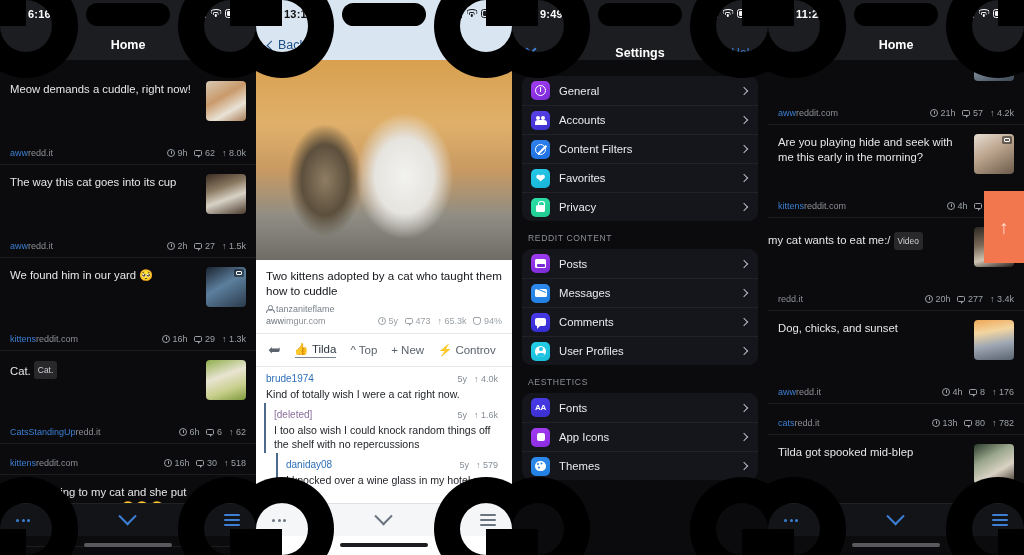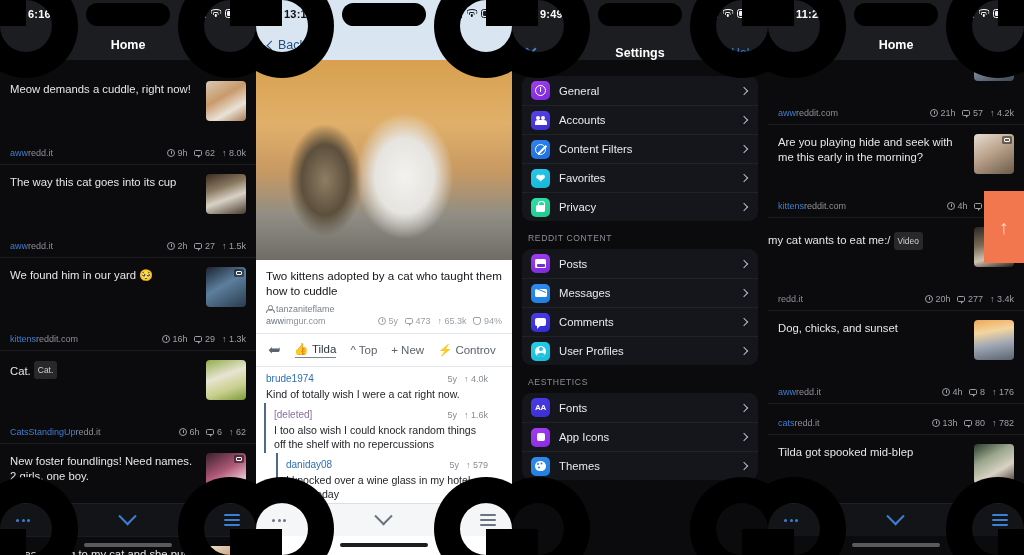--- a/index.html
+++ b/index.html
@@ -117,21 +117,21 @@
   .ic-person::before{content:"";position:absolute;top:0;left:1.6px;width:3.6px;height:3.6px;border:1px solid currentColor;border-radius:50%;}
   .ic-person::after{content:"";position:absolute;bottom:0;left:0;width:7px;height:3.2px;border:1px solid currentColor;border-bottom:none;border-radius:4px 4px 0 0;}
   .d-meta { padding:2px 10px 7px 10px; display:flex; justify-content:space-between; font-size:9px; color:#7b828c;}
   .d-meta .sub { color:#6b7480; }
   .sortbar { display:flex; align-items:center; gap:14px; padding:7px 12px; border-top:1px solid #e3e6ea;
              border-bottom:1px solid #e3e6ea; font-size:11.5px; color:#5b636e; white-space:nowrap; overflow:hidden;}
   .sortbar .si { display:inline-flex; align-items:center; gap:3px; }
   .sortbar .si.active { color:#2e3742; border-bottom:1.6px solid #7c8390; padding-bottom:1px;}
   .reply-arrow { font-size:15px; transform:scaleX(-1); display:inline-block; color:#5b636e;}
   .comments { padding:0 0 4px 0; }
-  .cmt { padding:6px 24px 2px 10px; }
+  .cmt { padding:6px 14px 2px 10px; }
   .cmt.d1 { margin-left:8px; border-left:2px solid #4d6a8a; padding-left:8px; }
   .cmt.d2 { margin-left:20px; border-left:2px solid #4d6a8a; padding-left:8px; }
   .cmt-head { display:flex; justify-content:space-between; align-items:baseline; }
   .cmt-user { font-size:10px; color:#2d6fb8; }
   .cmt-user.deleted { color:#8a6f9e; }
   .cmt-meta { font-size:9px; color:#848c96; display:flex; gap:7px; }
   .cmt-body { font-size:10.6px; line-height:14px; color:#23262b; padding-top:3px; }
 
   
   .settings { background:#0b0b0d; color:#e6e6e8; }
@@ -304,30 +304,20 @@
                 <span class="dom">redd.it</span>
               </span>
               <span class="meta-right">
                 <span class="mi"><span class="ic-clock"></span>6h</span>
                 <span class="mi"><span class="ic-cmt"></span>6</span>
                 <span class="mi"><span class="ic-up">↑</span>62</span>
               </span>
             </div>
           </div>
           <div class="post">
-            <div class="post-inner">
-              <div class="post-text">
-                <div class="post-title">New foster foundlings! Need names. 2 girls, one boy. </div>
-              </div>
-              <div class="thumb ph5">
-                <span class="badge">
-                  <span></span>
-                </span>
-              </div>
-            </div>
             <div class="meta">
               <span class="meta-left">
                 <span class="sub">kittens</span>
                 <span class="dom">reddit.com</span>
               </span>
               <span class="meta-right">
                 <span class="mi"><span class="ic-clock"></span>16h</span>
                 <span class="mi"><span class="ic-cmt"></span>30</span>
                 <span class="mi"><span class="ic-up">↑</span>518</span>
               </span>

